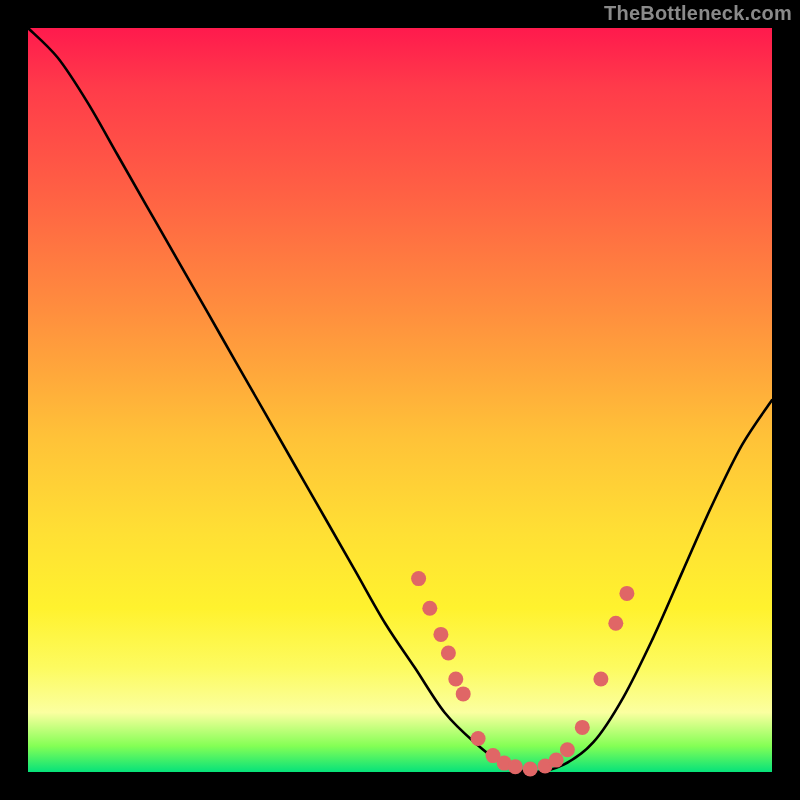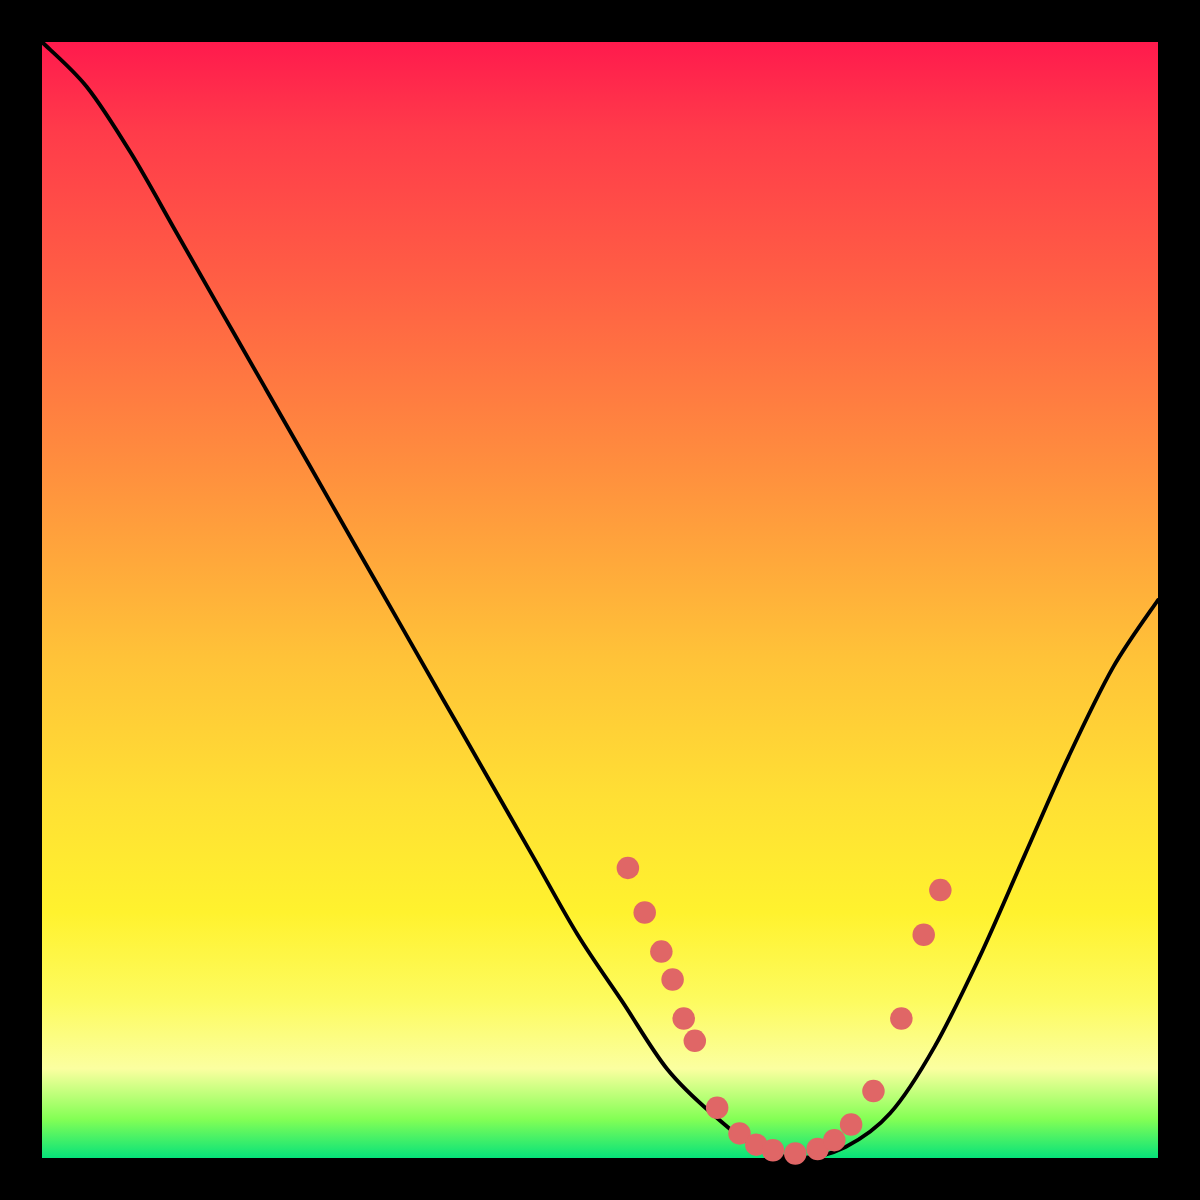--- a/index.html
+++ b/index.html
@@ -81,13 +81,14 @@
           <circle cx="517.1" cy="738.0" r="7.5" fill="#e06666"></circle>
           <circle cx="528.2" cy="732.1" r="7.5" fill="#e06666"></circle>
           <circle cx="539.4" cy="721.7" r="7.5" fill="#e06666"></circle>
           <circle cx="554.3" cy="699.4" r="7.5" fill="#e06666"></circle>
           <circle cx="572.9" cy="651.0" r="7.5" fill="#e06666"></circle>
           <circle cx="587.8" cy="595.2" r="7.5" fill="#e06666"></circle>
           <circle cx="598.9" cy="565.4" r="7.5" fill="#e06666"></circle>
         </g>
     </svg>
   </div>
+  <div class="watermark">TheBottleneck.com</div>
 </div>
 
 </body></html>

